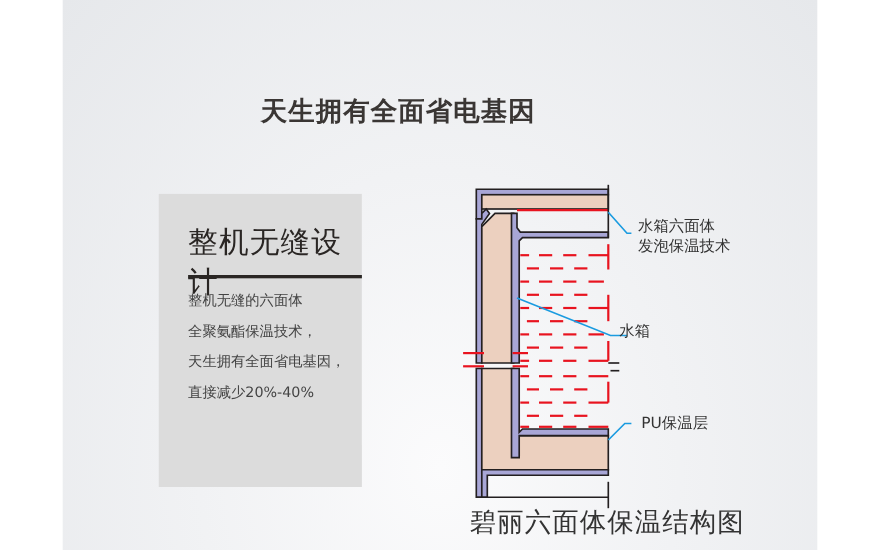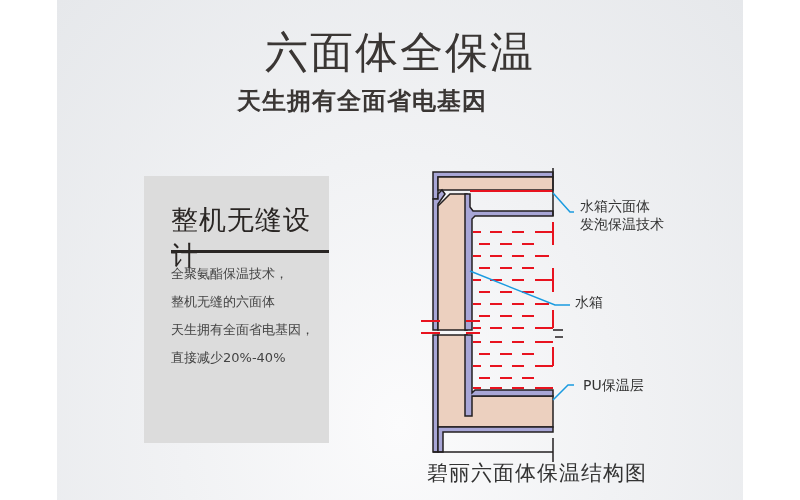--- a/index.html
+++ b/index.html
@@ -29,39 +29,38 @@
       position: absolute; left: 27px; top: 74px; width: 178px; height: 3px; background: #2a2624;
     }
     .card-lines { position: absolute; left: 27px; top: 88px; }
     .card-line {
       height: 28px; font-size: 13px; line-height: 20px; color: #444; white-space: nowrap;
     }
     .diagram { position: absolute; left: 0; top: 0; width: 759px; height: 500px; pointer-events: none; }
     .diagram svg { position: absolute; left: 0; top: 0; }
     .label { position: absolute; font-size: 14px; color: #333; line-height: 18px; white-space: nowrap; }
     .label-a { left: 523px; top: 197px; }
-    .label-b { left: 518px; top: 293px; }
+    .label-b { left: 506px; top: 293px; font-family: Liberation Mono, monospace; }
     .label-c { left: 526px; top: 376px; }
     .caption {
-      position: absolute; left: 370px; top: 459px; font-size: 21px; color: #333; letter-spacing: 1px; white-space: nowrap;
+      position: absolute; left: 370px; top: 459px; font-size: 24px; color: #333; letter-spacing: 1px; white-space: nowrap;
     }
   </style>
 </head>
 <body>
 
 <div class="panel">
-  <div class="title">六面体全保温</div>
   <div class="subtitle">天生拥有全面省电基因</div>
 
   <div class="card">
     <div class="card-title">整机无缝设计</div>
     <div class="card-rule"></div>
     <div class="card-lines">
+      <div class="card-line">整机无缝的六面体</div>
       <div class="card-line">全聚氨酯保温技术，</div>
-      <div class="card-line">整机无缝的六面体</div>
       <div class="card-line">天生拥有全面省电基因，</div>
       <div class="card-line">直接减少20%-40%</div>
     </div>
   </div>
 
   <div class="diagram">
     <svg width="686" height="500" viewBox="57 0 686 500">
 
       <path d="M433,172 L553,172 L553,177 L438,177 L438,199 L433,199 Z" fill="#a8a6d6" stroke="#231f20" stroke-width="1.5"></path>
 

